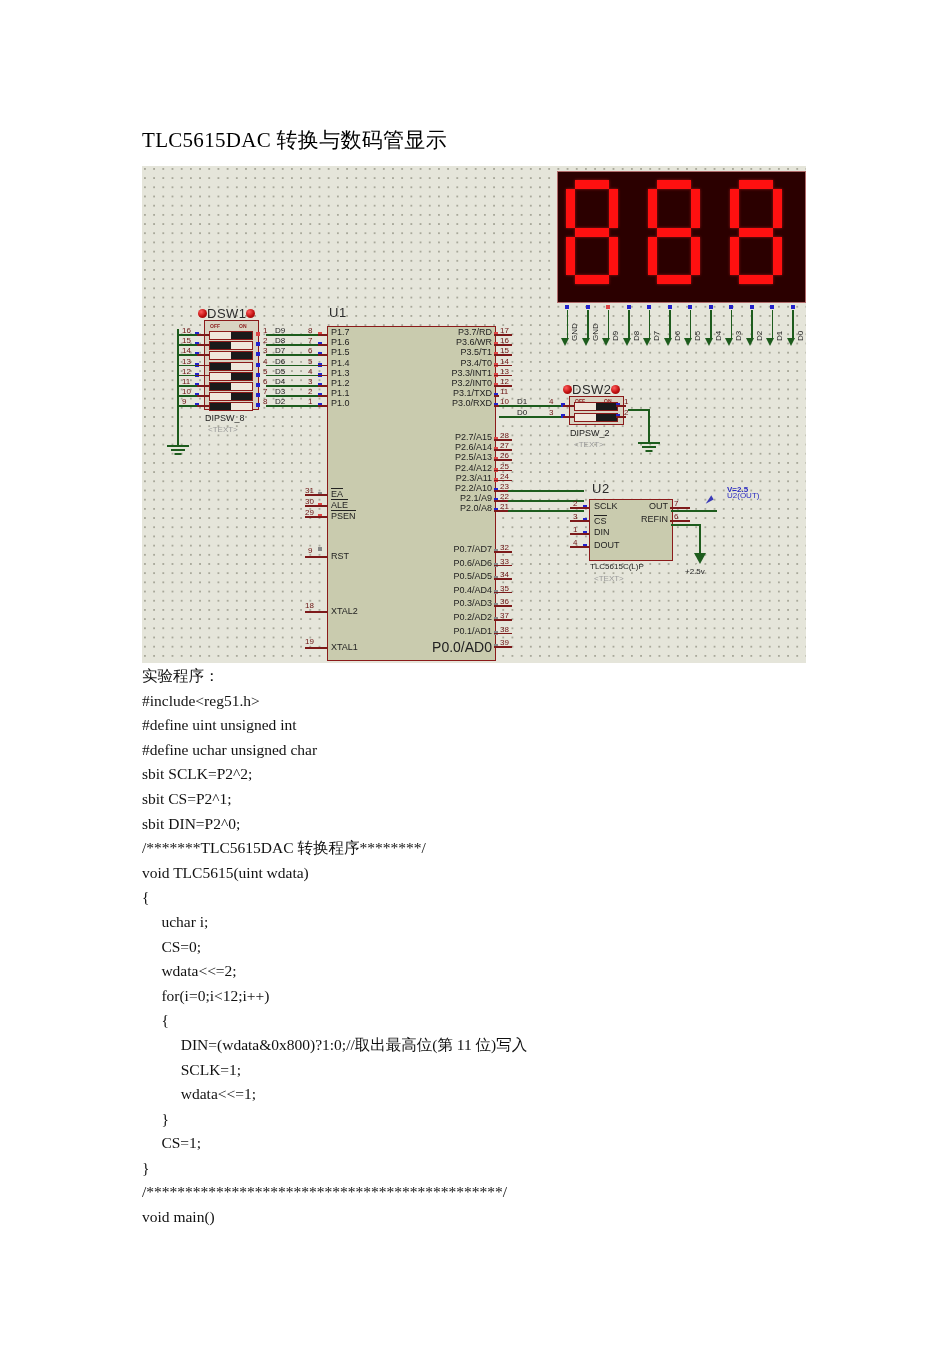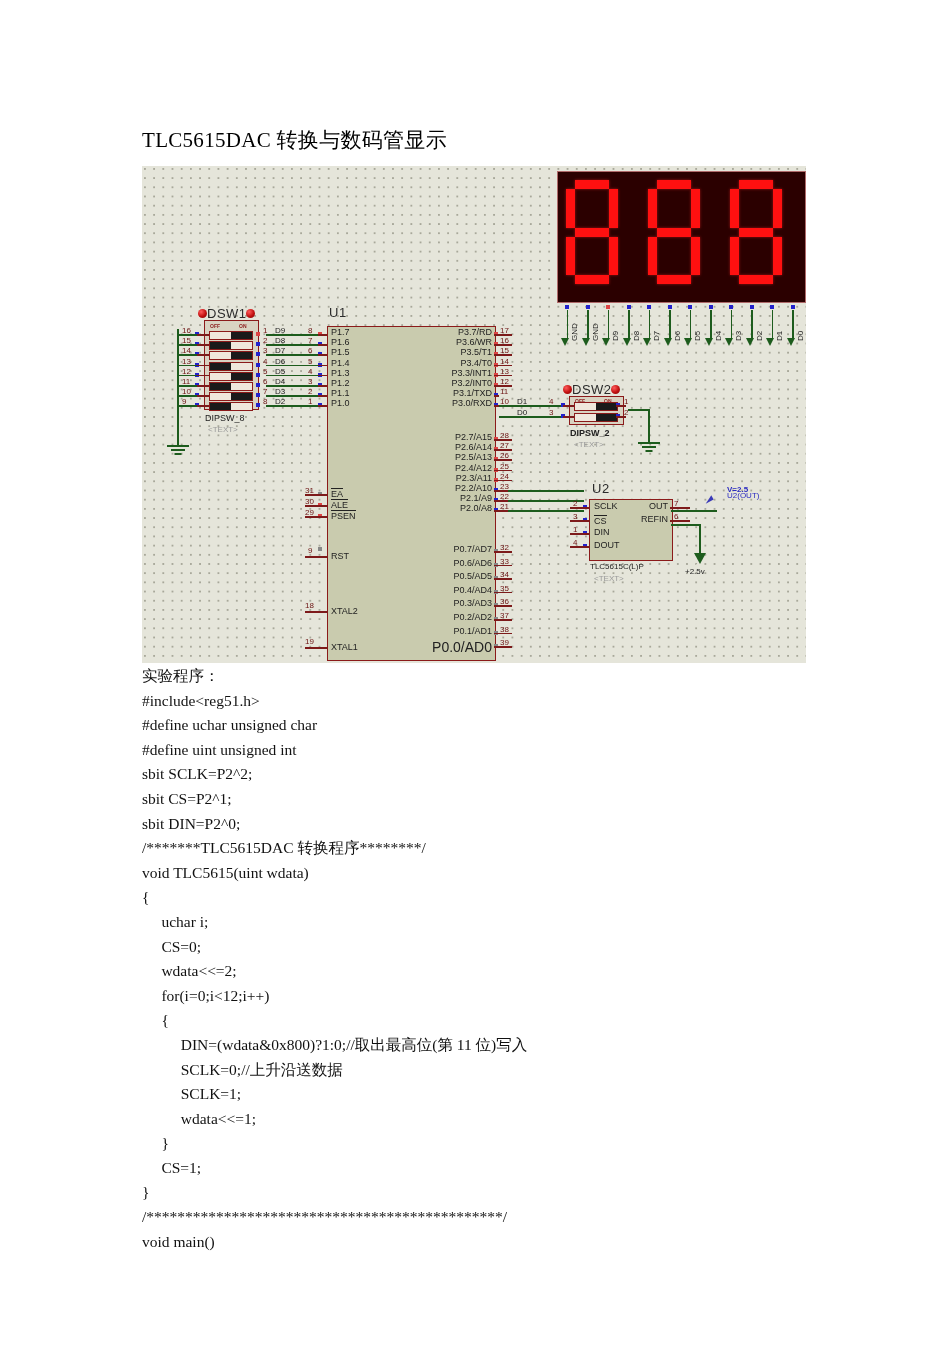--- a/index.html
+++ b/index.html
@@ -540,21 +540,21 @@
   <div class="dipsw-hdr" style="left:433px; top:232px;">OFF</div>
   <div class="dipsw-hdr" style="left:462px; top:232px;">ON</div>
   <div id="dsw2-rows">
       <div class="dipsw-row" style="left:432px; top:236px; width:42px;">
         <div class="dipsw-knob" style="right:0;"></div>
       </div>
       <div class="dipsw-row" style="left:432px; top:247px; width:42px;">
         <div class="dipsw-knob" style="right:0;"></div>
       </div>
     </div>
-  <div class="stxt" style="left:428px; top:263px; font-size:9px;font-weight:bold;">DIPSW_2</div>
+  <div class="stxt" style="left:428px; top:263px; font-size:9px;">DIPSW_2</div>
   <div class="stxt grey" style="left:432px; top:275px; font-size:8px;">&lt;TEXT&gt;</div>
   <div id="dsw2-pins">
       <div class="stxt pinnum" style="left:407px; top:232px;">4</div>
       <div class="pad blue" style="left:419px; top:237px;"></div>
       <div class="pinstub" style="left:421px; top:239px; width:11px;"></div>
       <div class="stxt" style="left:375px; top:232px; font-size:8px;">D1</div>
       <div class="wire h" style="left:357px; top:239px; width:62px;"></div>
       <div class="stxt pinnum" style="left:407px; top:243px;">3</div>
       <div class="pad blue" style="left:419px; top:248px;"></div>
       <div class="pinstub" style="left:421px; top:250px; width:11px;"></div>
@@ -617,35 +617,34 @@
   <div class="gtri" style="left:552px; top:387px;">
     <div class="gtri-in" style="left:-4px; top:0px;"></div>
   </div>
   <div class="stxt" style="left:543px; top:402px; font-size:8px;">+2.5v</div>
 </div>
 
 <div id="code">
   <div class="cline">实验程序：</div>
   <div id="code-lines">
       <div class="cline">#include&lt;reg51.h&gt;</div>
+      <div class="cline">#define uint unsigned int</div>
       <div class="cline">#define uchar unsigned char</div>
-      <div class="cline">#define uint unsigned int</div>
       <div class="cline">sbit SCLK=P2^2;</div>
       <div class="cline">sbit CS=P2^1;</div>
       <div class="cline">sbit DIN=P2^0;</div>
       <div class="cline">/*******TLC5615DAC 转换程序********/</div>
       <div class="cline">void TLC5615(uint wdata)</div>
       <div class="cline">{</div>
       <div class="cline">     uchar i;</div>
       <div class="cline">     CS=0;</div>
       <div class="cline">     wdata&lt;&lt;=2;</div>
       <div class="cline">     for(i=0;i&lt;12;i++)</div>
       <div class="cline">     {</div>
       <div class="cline">          DIN=(wdata&amp;0x800)?1:0;//取出最高位(第 11 位)写入</div>
-      <div class="cline">          SCLK=0;//上升沿送数据</div>
       <div class="cline">          SCLK=1;</div>
       <div class="cline">          wdata&lt;&lt;=1;</div>
       <div class="cline">     }</div>
       <div class="cline">     CS=1;</div>
       <div class="cline">}</div>
       <div class="cline">/**********************************************/</div>
       <div class="cline">void main()</div>
     </div>
 </div>
 

